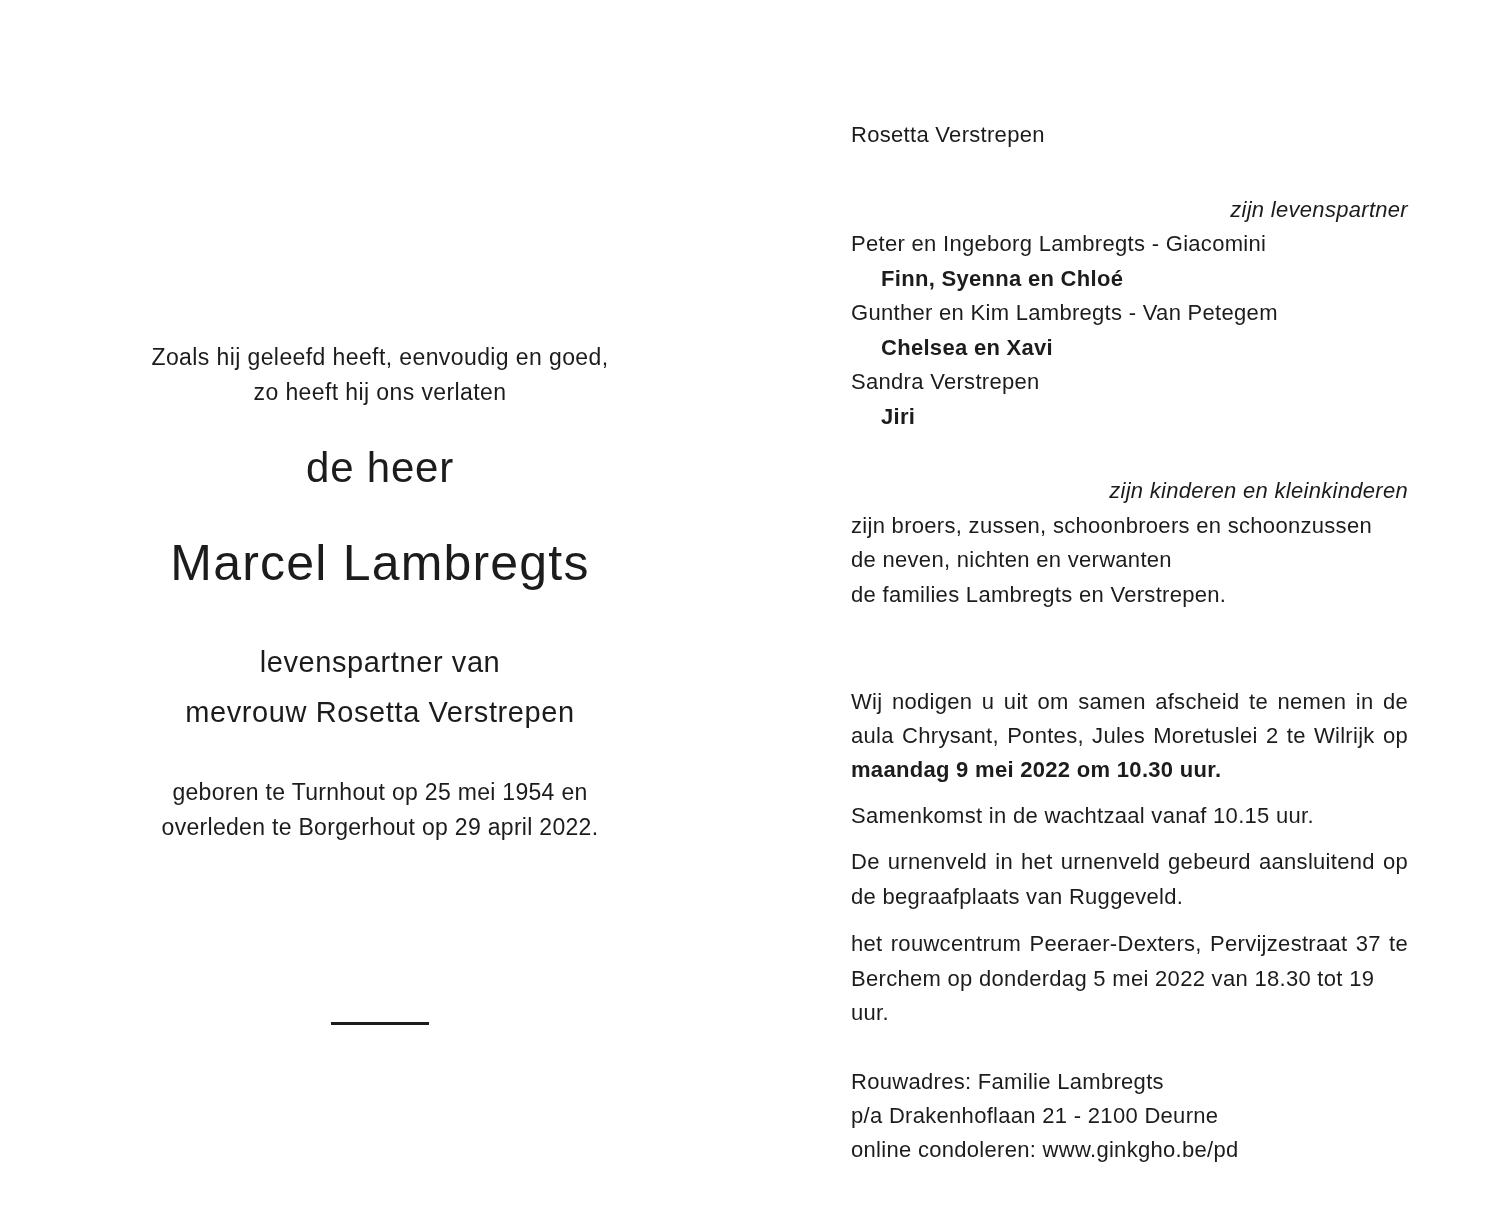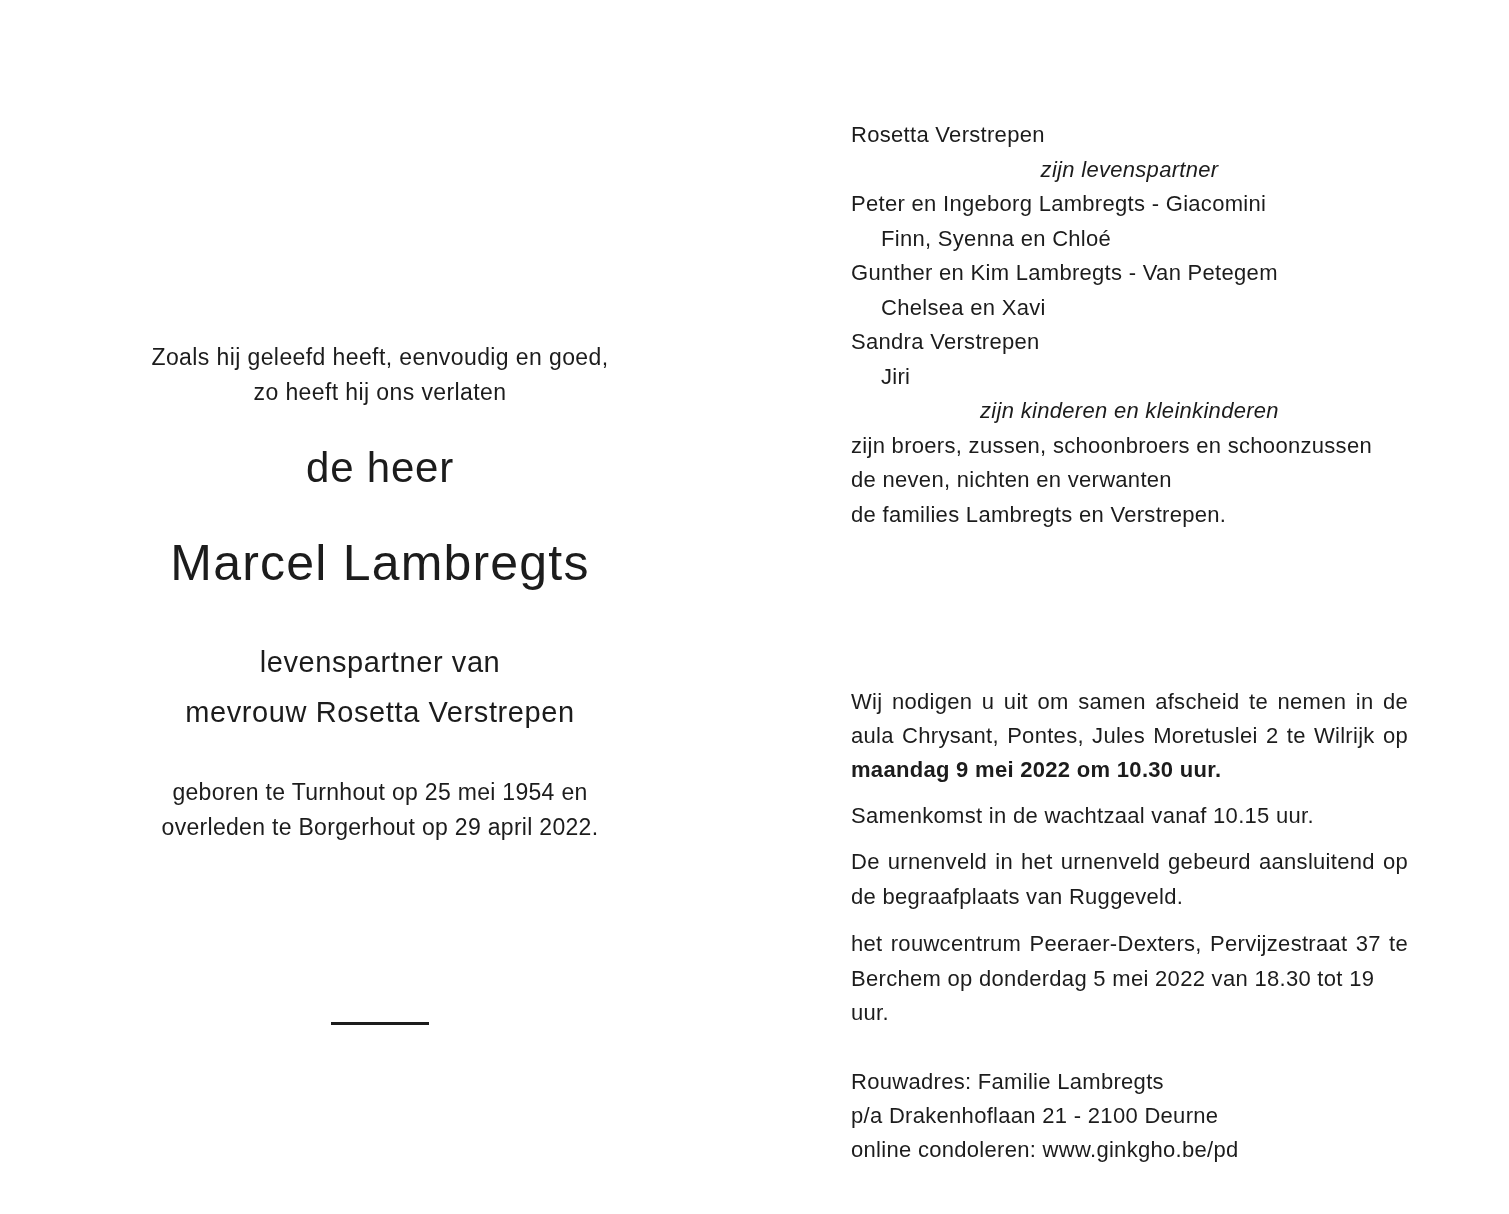--- a/index.html
+++ b/index.html
@@ -31,22 +31,22 @@
   }
   #announce { top: 110px; }
   #ceremony { top: 685px; line-height: 34px; }
   #gathering { top: 799px; }
   #interment { top: 845px; line-height: 34.5px; }
   #farewell { top: 927px; line-height: 34.5px; }
   #address  { top: 1065px; line-height: 34px; }
 
   .line { display: block; }
   .gap-above { margin-top: 8px; }
-  .indent { padding-left: 30px; }
-  .role-line { font-style: italic; text-align: center; }
+  .indent { padding-left: 30px; font-weight: bold; }
+  .role-line { font-style: italic; text-align: right; margin-top: 40px; }
   .bold { font-weight: bold; }
   .just { text-align: justify; text-align-last: justify; }
 </style>
 </head>
 <body>
 
 <div id="card">
 
   <div class="left-col" id="epigraph">
     <span class="line">Zoals hij geleefd heeft, eenvoudig en goed,</span>

